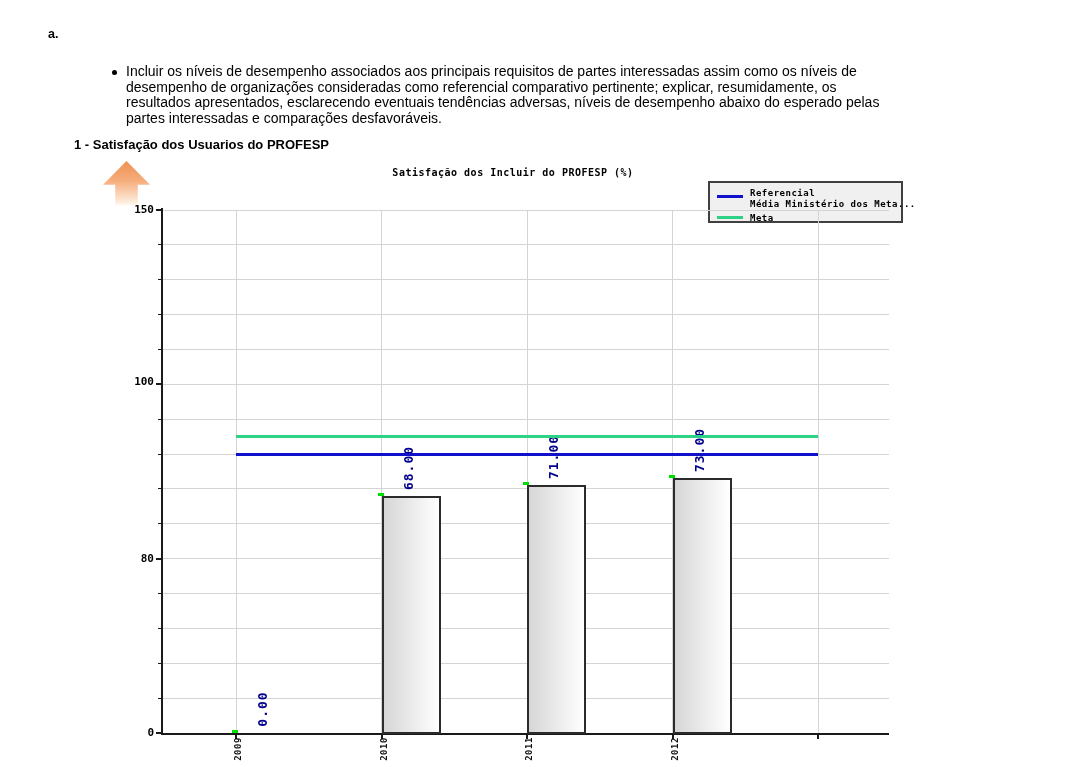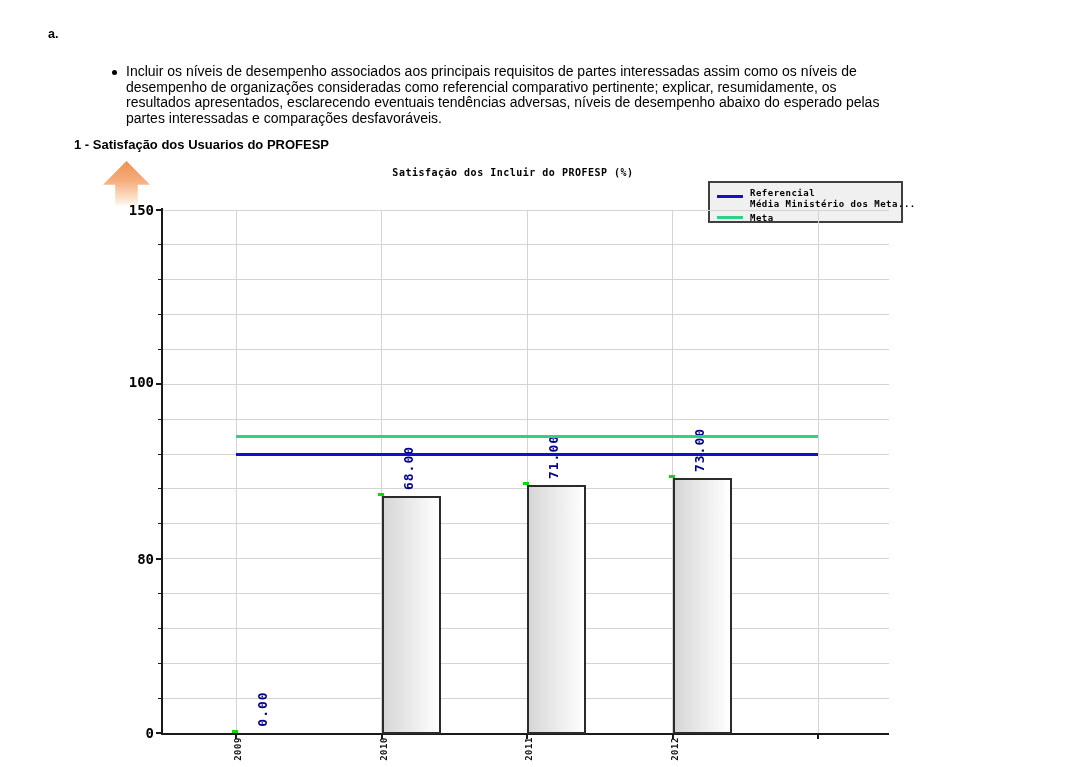--- a/index.html
+++ b/index.html
@@ -20,21 +20,21 @@
     clip-path:polygon(50% 0,100% 53%,74% 53%,74% 100%,26% 100%,26% 53%,0 53%);}
 
   
   #chart-layer{position:absolute;inset:0;}
   .mono{font-family:"DejaVu Sans Mono",monospace;font-weight:bold;}
   .chart-title{position:absolute;left:150px;top:167px;width:726px;text-align:center;
     font-size:10px;letter-spacing:.5px;color:#000;}
   .axis{position:absolute;background:#1a1a1a;}
   .gridline{position:absolute;background:#d4d4d4;}
   .tick{position:absolute;background:#1a1a1a;}
-  .ylab{position:absolute;width:40px;text-align:right;font-size:14px;color:#000;
+  .ylab{position:absolute;width:40px;text-align:right;font-size:11px;color:#000;
     font-family:"DejaVu Sans Mono",monospace;font-weight:bold;line-height:12px;}
   .xlab{position:absolute;width:40px;height:12px;text-align:center;font-size:9px;letter-spacing:.5px;
     color:#111;font-family:"DejaVu Sans Mono",monospace;font-weight:bold;line-height:12px;
     transform:rotate(-90deg);}
   .bar{position:absolute;box-sizing:border-box;border:2px solid #2b2b2b;
     background:linear-gradient(to right,#d6d6d6,#ffffff);}
   .bar-marker{position:absolute;}
   .refline{position:absolute;height:3px;}
   .vlab{position:absolute;width:48px;height:16px;text-align:center;font-size:13px;letter-spacing:1px;
     font-family:"DejaVu Sans Mono",monospace;font-weight:bold;line-height:16px;

